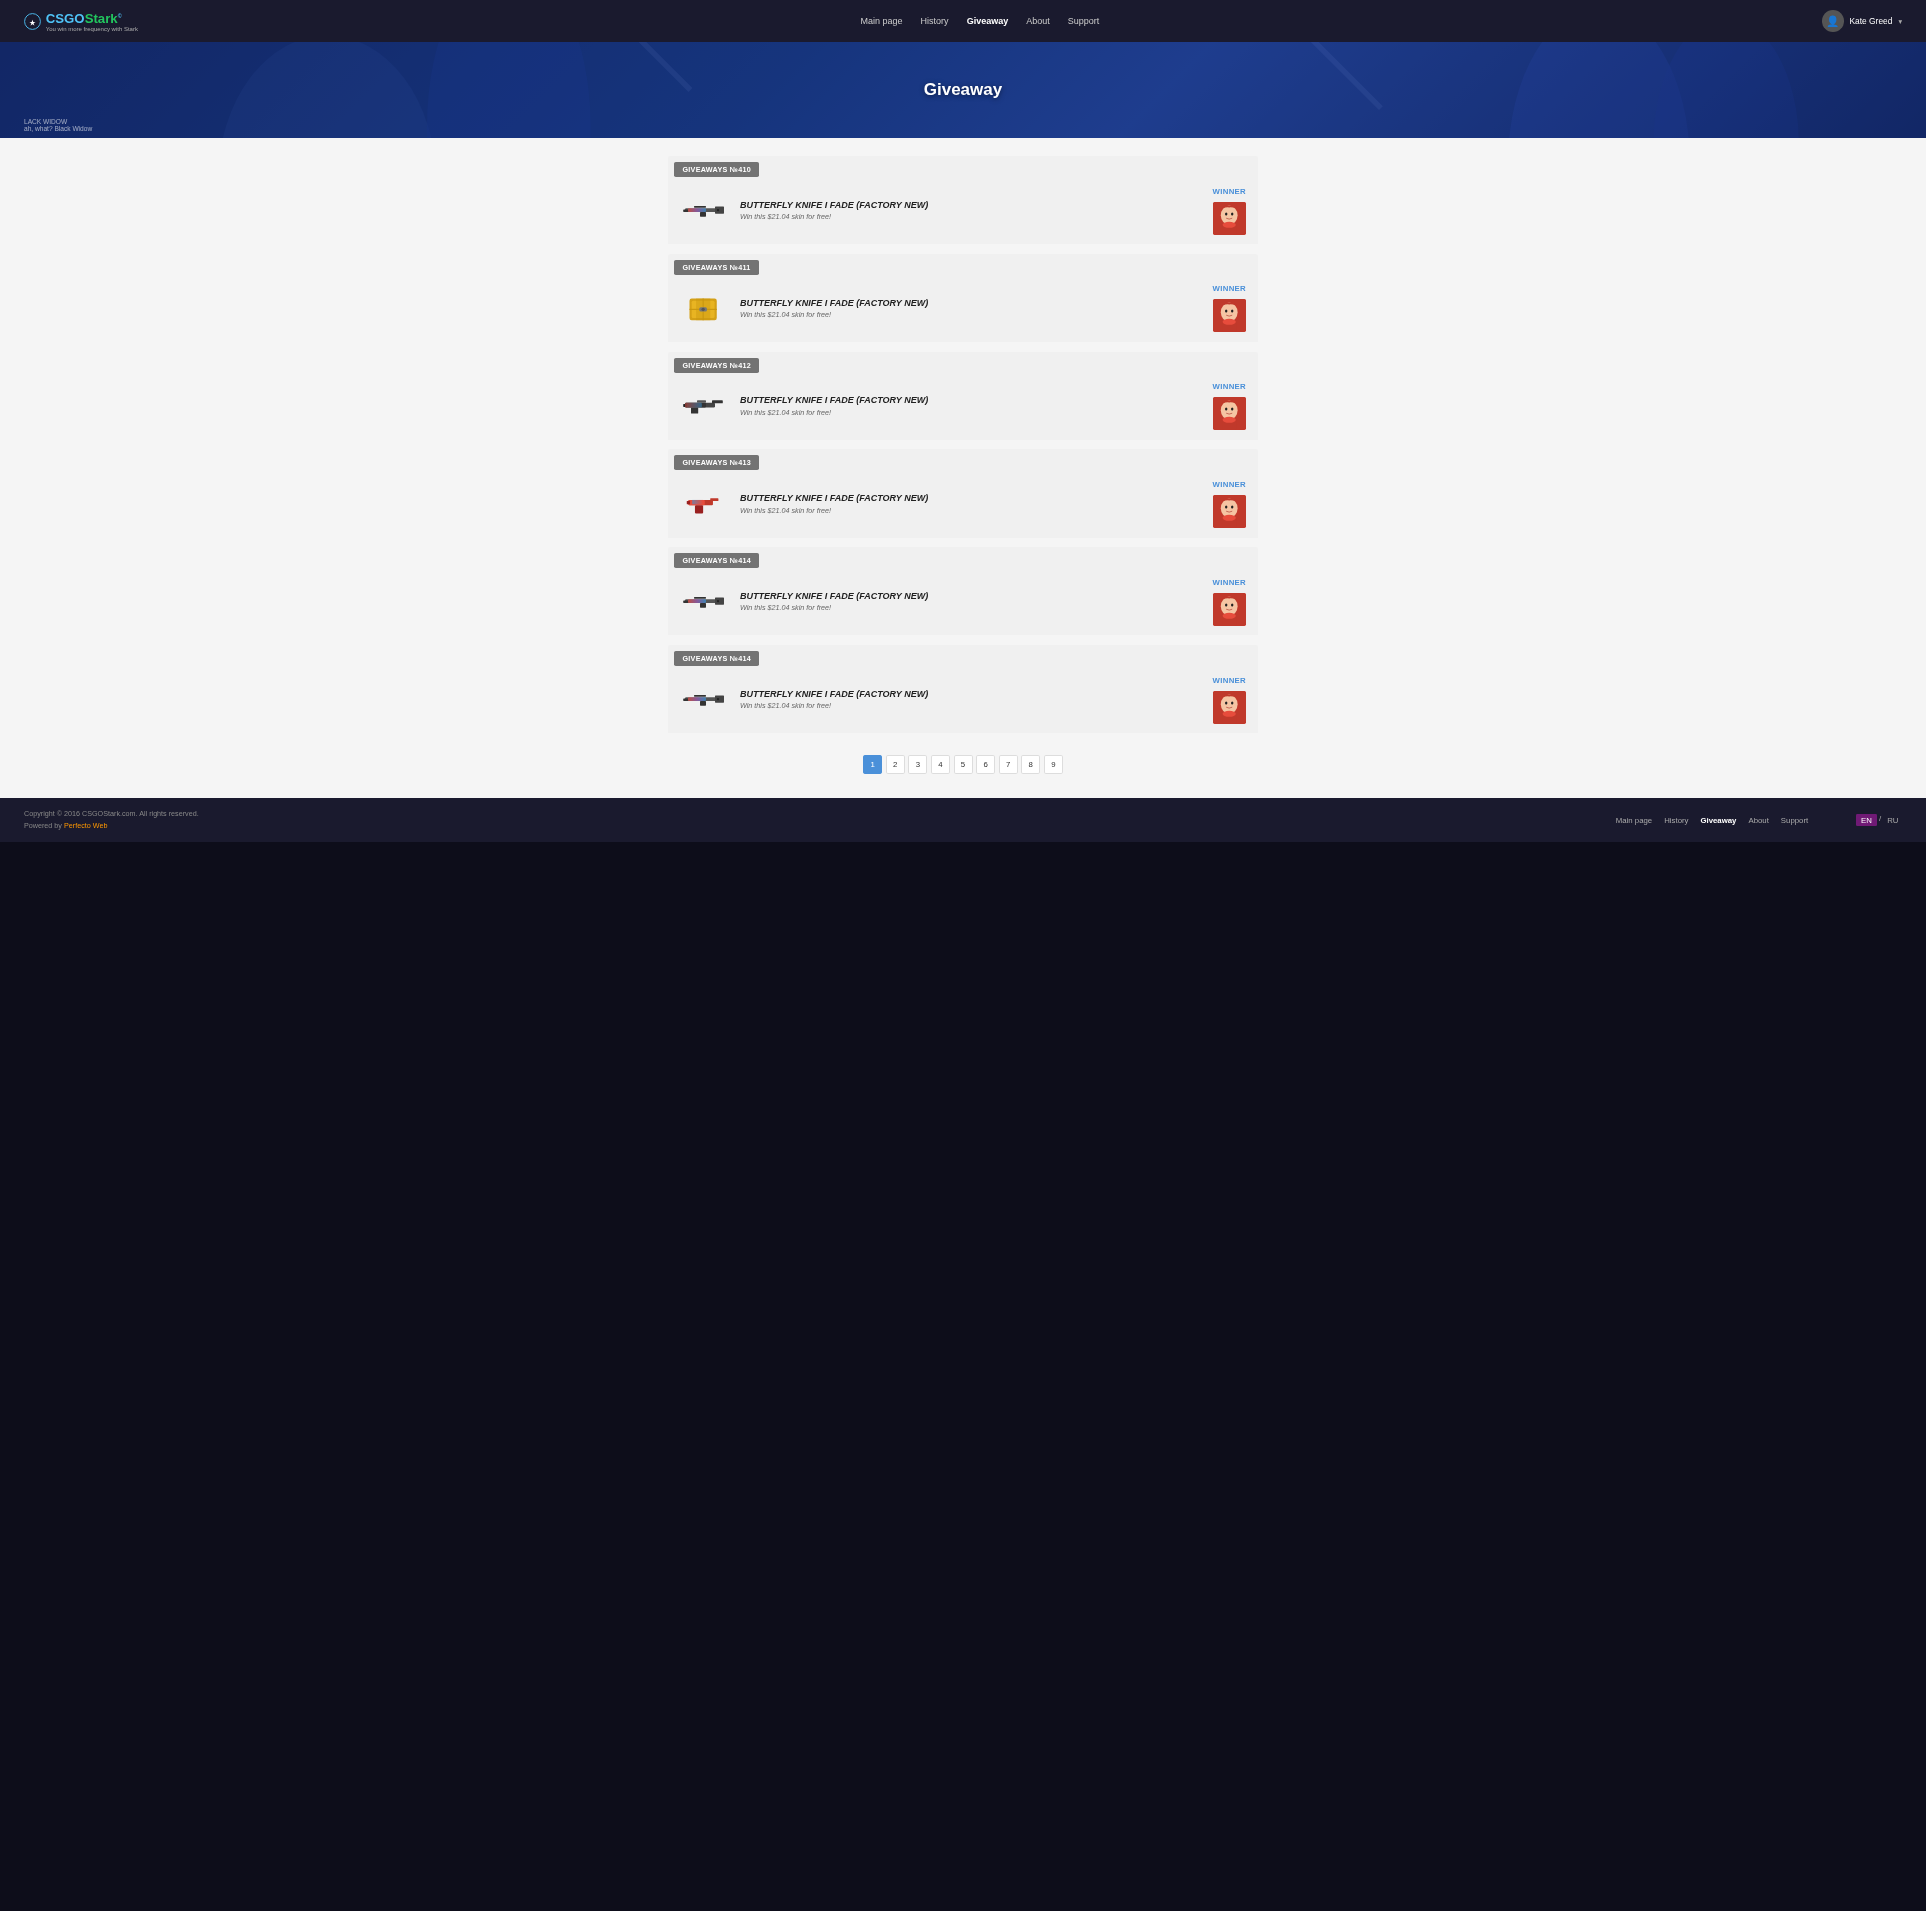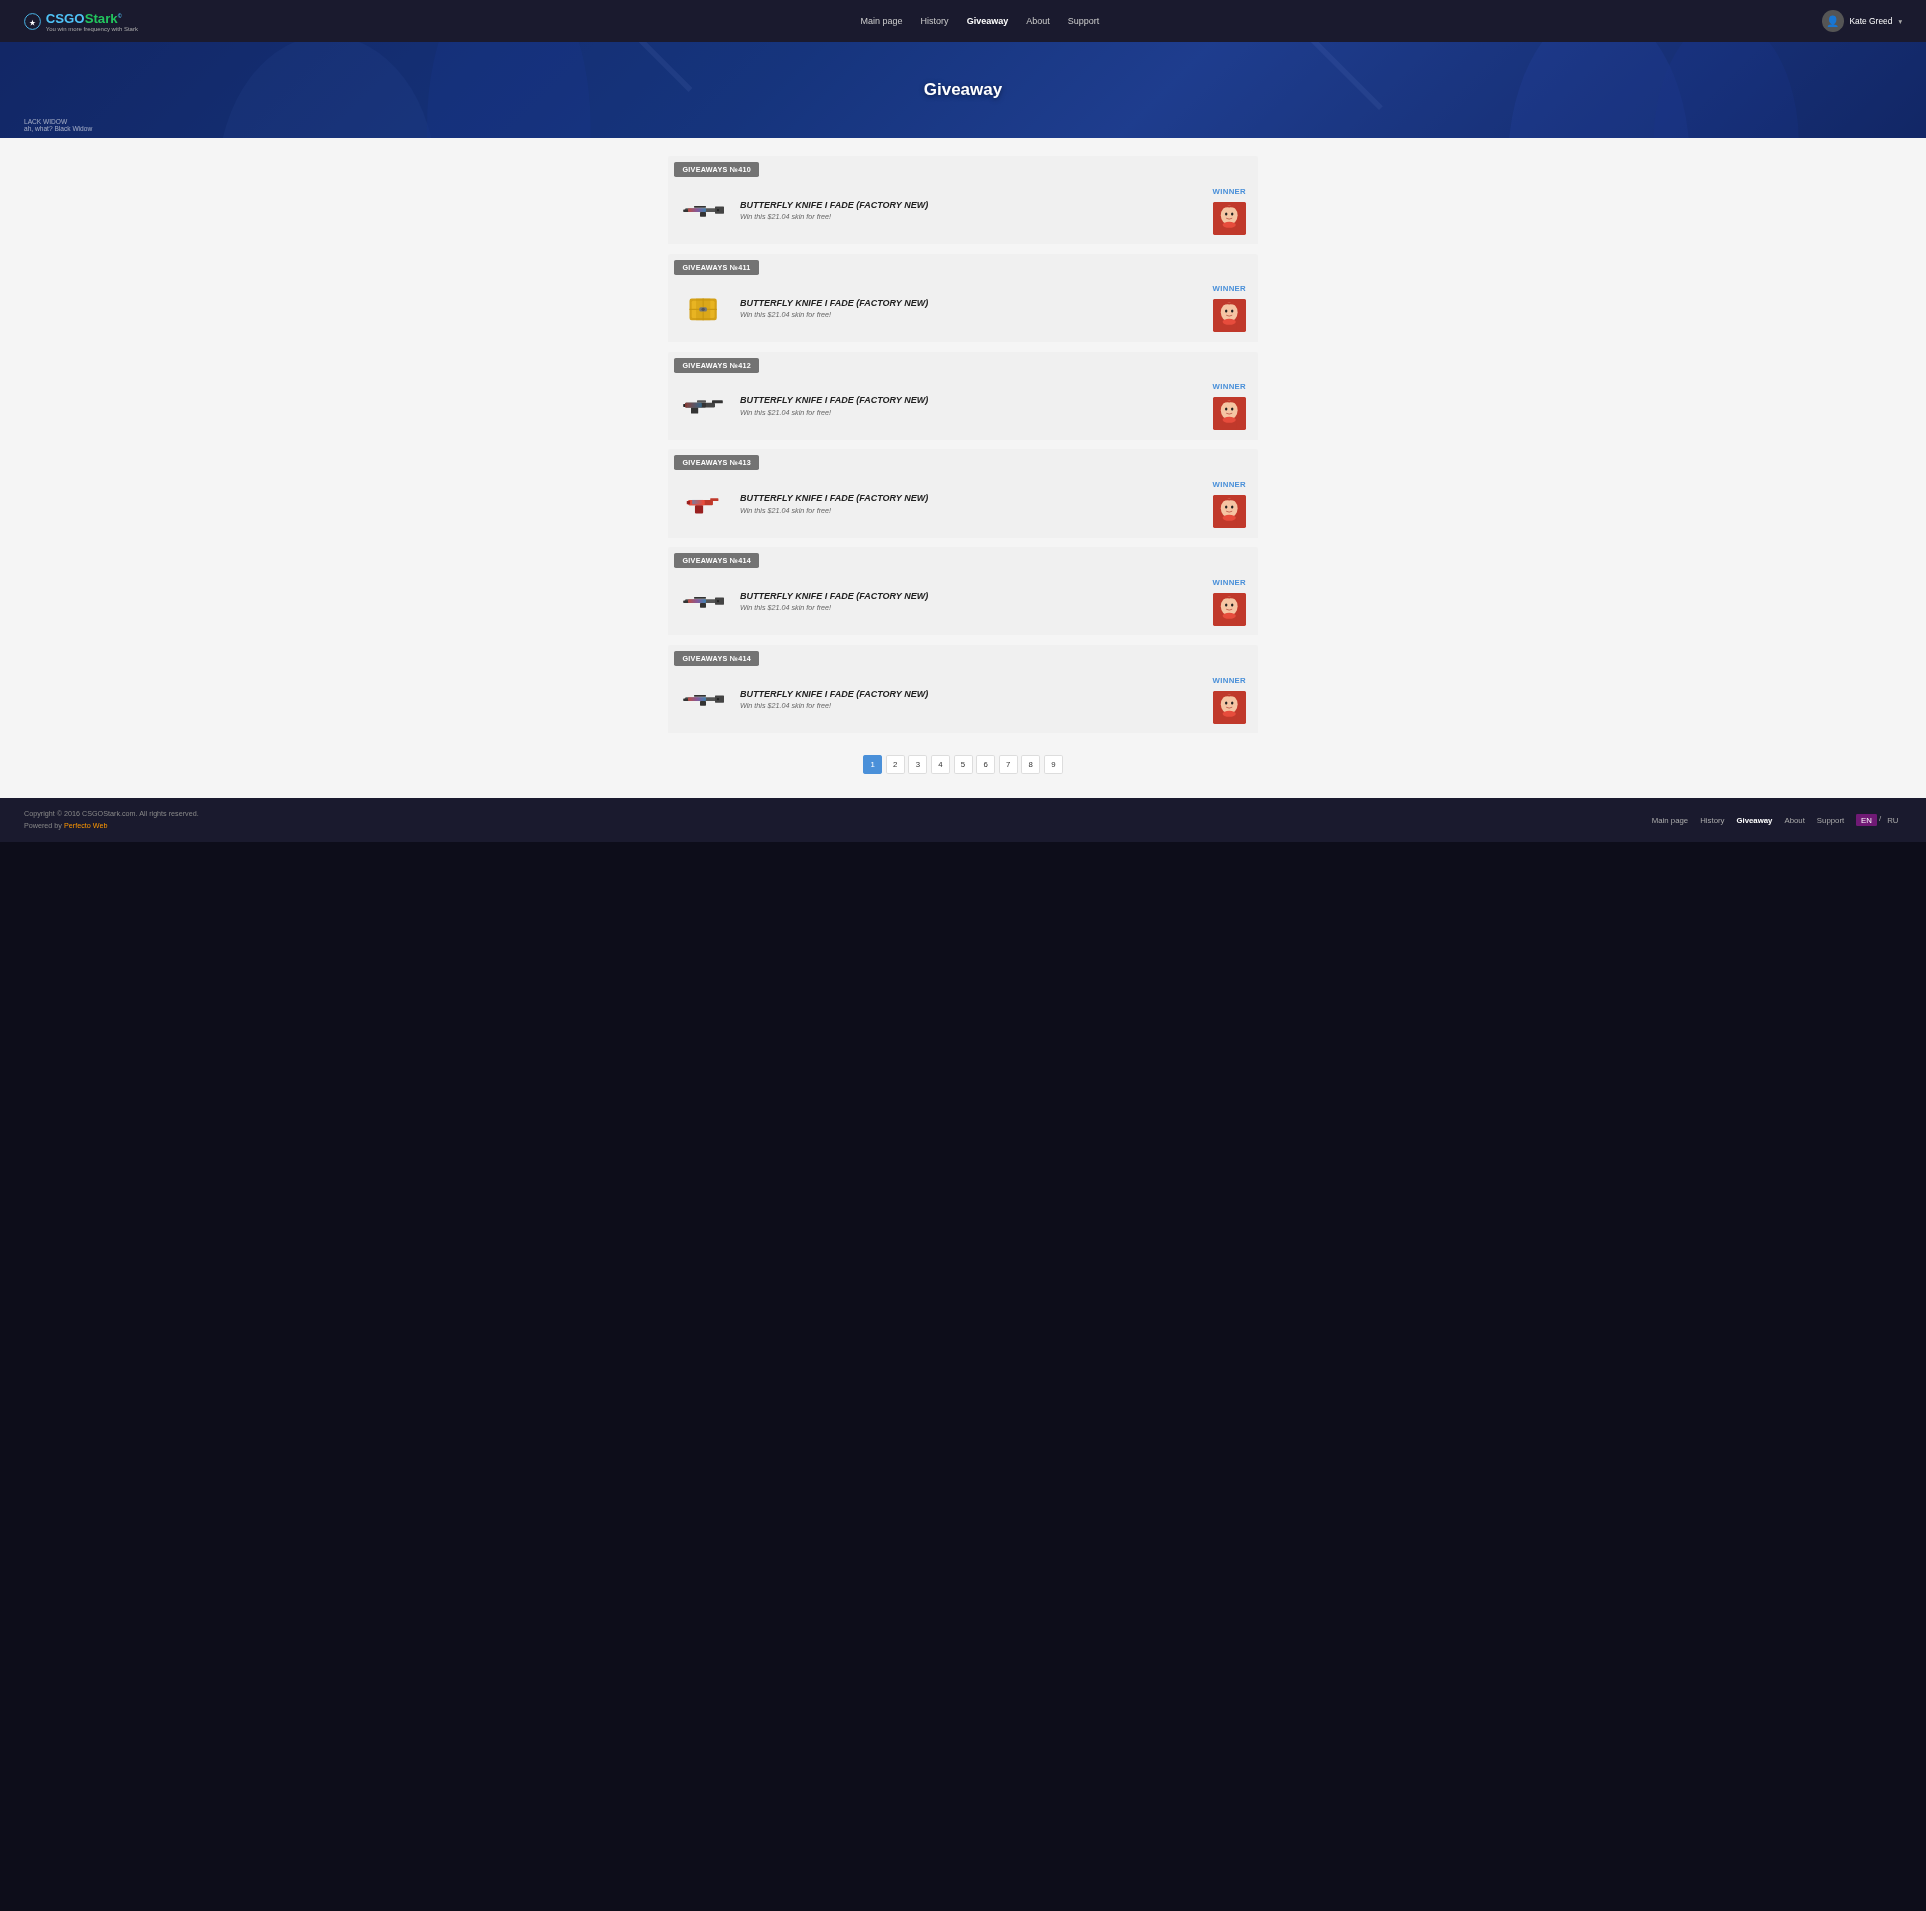--- a/index.html
+++ b/index.html
@@ -248,20 +248,21 @@
     .lang-switcher {
       display: flex;
       gap: 2.4px;
       font-size: 7.8px;
     }
     .lang-active {
       background: #701a75;
       color: #fff;
       padding: 1.2px 4.8px;
       border-radius: 1.2px;
+      margin-left: 36px;
     }
     .lang-inactive {
       color: #aaa;
       padding: 1.2px 3.6px;
     }
 
     .page-outer {
       background: #0d0d1a;
     }
   </style>

